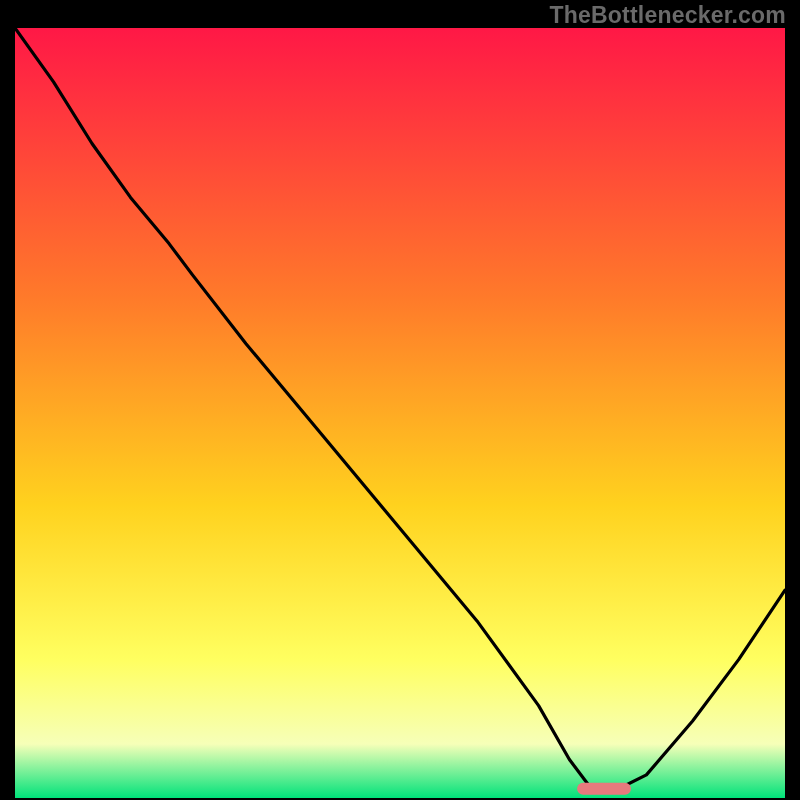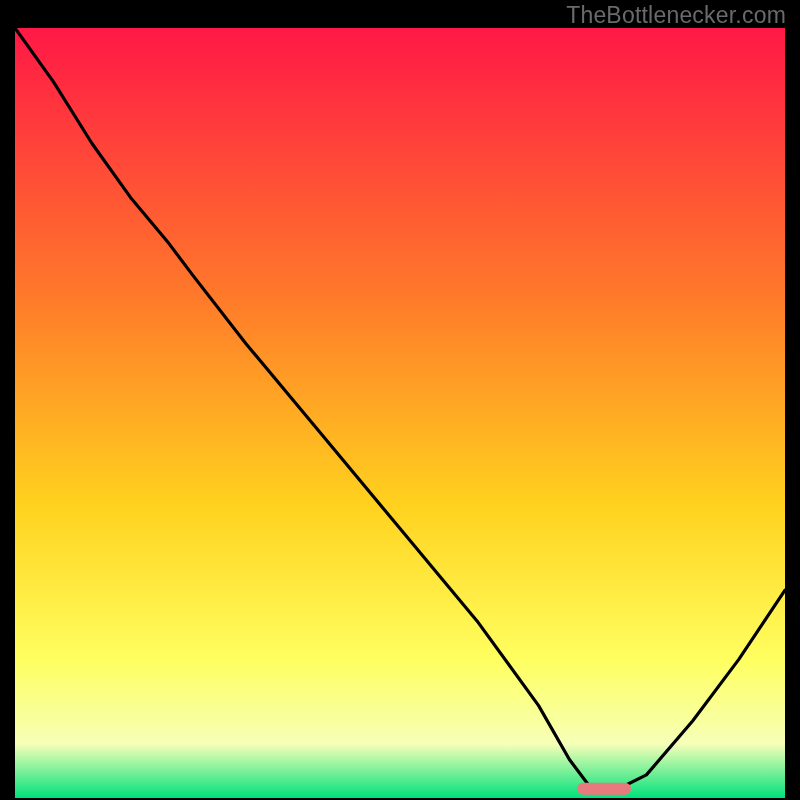--- a/index.html
+++ b/index.html
@@ -25,21 +25,21 @@
     top: 0;
     width: 770px;
     height: 770px;
   }
   .watermark {
     position: absolute;
     top: 2px;
     right: 14px;
     color: #6a6a6a;
     font-size: 23px;
-    font-weight: 400;
+    font-weight: 700;
     letter-spacing: 0.2px;
   }
 </style>
 </head>
 <body>
 
 <div class="watermark">TheBottlenecker.com</div>
 
 <div class="frame">
   <svg class="plot" viewBox="0 0 770 770" preserveAspectRatio="none">

